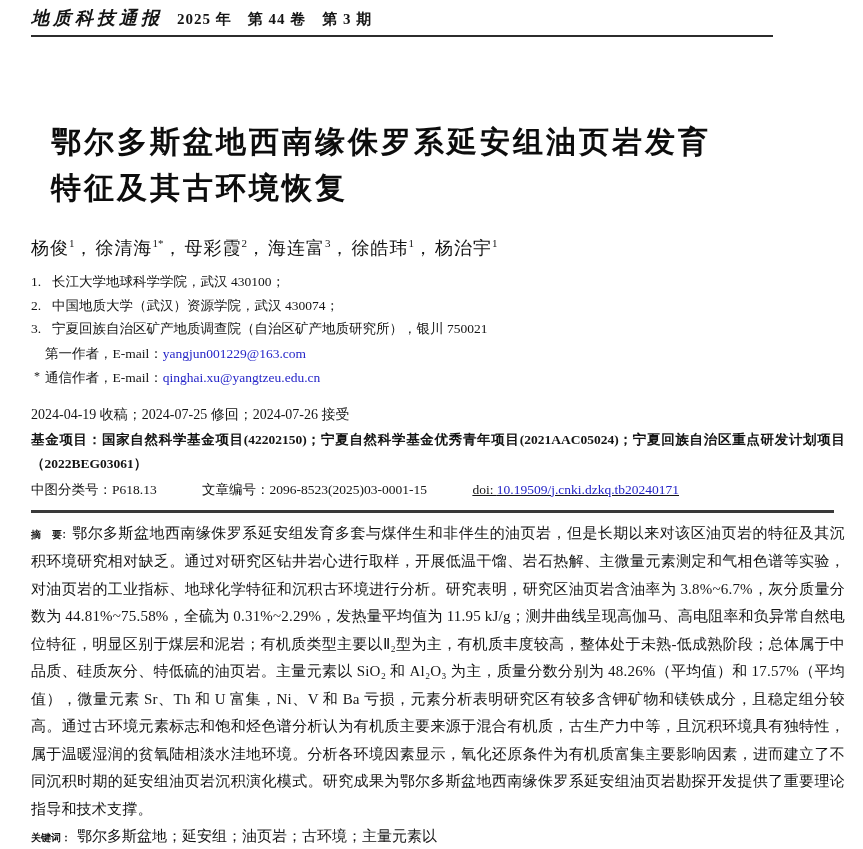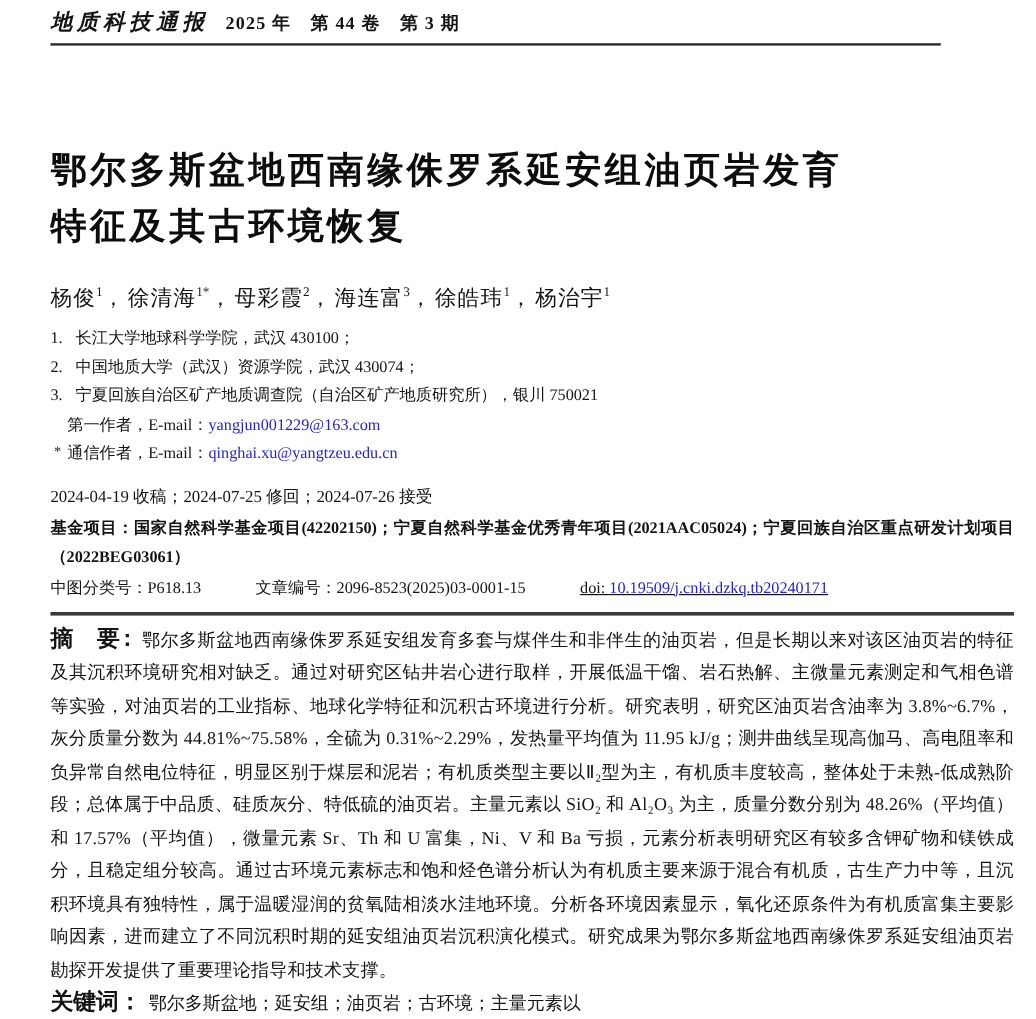--- a/index.html
+++ b/index.html
@@ -9,21 +9,21 @@
     width: 863px;
     height: 849px;
     overflow: hidden;
     font-family: "Liberation Serif", serif;
     color: #141414;
   }
   .page {
     box-sizing: border-box;
     width: 863px;
     height: 849px;
-    padding: 6px 18px 0 42px;
+    padding: 6px 18px 0 31px;
     position: relative;
   }
   
   .page-header {
     display: flex;
     align-items: baseline;
     line-height: 24px;
     white-space: nowrap;
   }
   .journal-name {
@@ -48,21 +48,21 @@
   
   .title {
     margin: 82px 0 0 0;
     font-family: "Liberation Sans", sans-serif;
     font-weight: 700;
     font-size: 30px;
     line-height: 46px;
     letter-spacing: 3px;
     color: #0d0d0d;
   }
-  .title .title-line { display: block; }
+  .title .title-line { display: block; margin-left: 20px; }
   
   .authors {
     margin-top: 19px;
     font-size: 18px;
     line-height: 26px;
     letter-spacing: 1px;
     white-space: nowrap;
   }
   .authors sup {
     font-size: 11px;
@@ -97,23 +97,23 @@
   }
   
   .abstract {
     margin-top: 7px;
     font-size: 15px;
     line-height: 27.5px;
     text-align: justify;
     letter-spacing: 0.2px;
   }
   .para-label {
-    font-family: Liberation Mono, monospace;
+    font-family: Liberation Sans, sans-serif;
     font-weight: 700;
-    font-size: 19px;
+    font-size: 10px;
     margin-right: 6px;
   }
   .keywords {
     margin-top: 0px;
     font-size: 15px;
     line-height: 27.5px;
   }
 </style>
 </head>
 <body>

